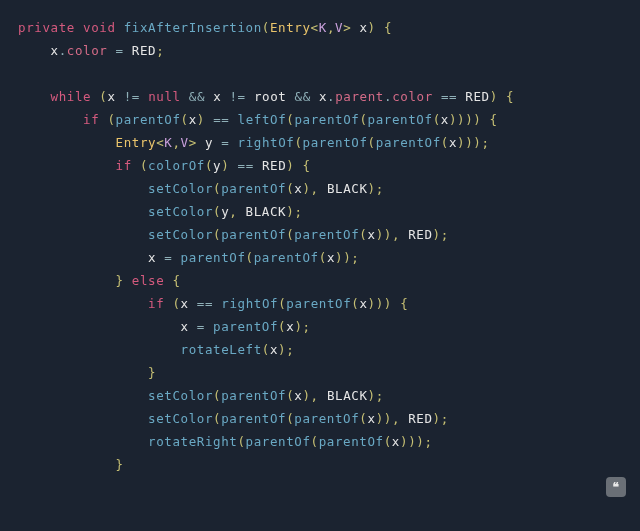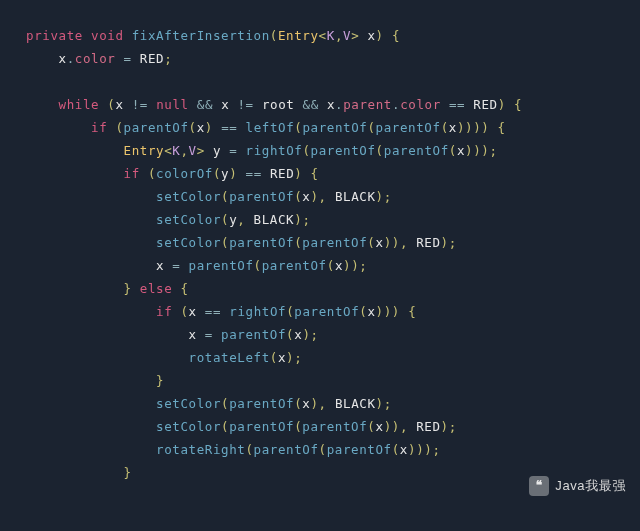--- a/index.html
+++ b/index.html
@@ -9,21 +9,21 @@
     height: 531px;
     overflow: hidden;
     background: #1b2330;
     font-family: "Courier New", Consolas, monospace;
     font-size: 12.5px;
     line-height: 23px;
     color: #e6e6e6;
     letter-spacing: 0.6px;
   }
   pre.code {
-    margin: 12px;
+    margin: 4px;
     padding: 12px 0 0 14px;
     white-space: pre;
   }
   .kw   { color: #d45a7e; }  
   .type { color: #eac46b; }  
   .fn   { color: #6aa9c4; }  
   .id   { color: #e6e6e6; }
   .num  { color: #c9a0dc; }  
   .op   { color: #8fb0b8; }  
   .pn   { color: #c7c074; }  
@@ -71,14 +71,13 @@
                     <span class="id">x</span> <span class="op">=</span> <span class="fn">parentOf</span><span class="pn">(</span><span class="id">x</span><span class="pn">)</span><span class="pn">;</span>
                     <span class="fn">rotateLeft</span><span class="pn">(</span><span class="id">x</span><span class="pn">)</span><span class="pn">;</span>
                 <span class="pn">}</span>
                 <span class="fn">setColor</span><span class="pn">(</span><span class="fn">parentOf</span><span class="pn">(</span><span class="id">x</span><span class="pn">)</span><span class="pn">,</span> <span class="const">BLACK</span><span class="pn">)</span><span class="pn">;</span>
                 <span class="fn">setColor</span><span class="pn">(</span><span class="fn">parentOf</span><span class="pn">(</span><span class="fn">parentOf</span><span class="pn">(</span><span class="id">x</span><span class="pn">)</span><span class="pn">)</span><span class="pn">,</span> <span class="const">RED</span><span class="pn">)</span><span class="pn">;</span>
                 <span class="fn">rotateRight</span><span class="pn">(</span><span class="fn">parentOf</span><span class="pn">(</span><span class="fn">parentOf</span><span class="pn">(</span><span class="id">x</span><span class="pn">)</span><span class="pn">)</span><span class="pn">)</span><span class="pn">;</span>
             <span class="pn">}</span></pre>
 
 <div class="watermark">
   <span class="wm-icon">❝</span>
-  <span>Java我最强</span>
 </div>
 
 </body></html>

